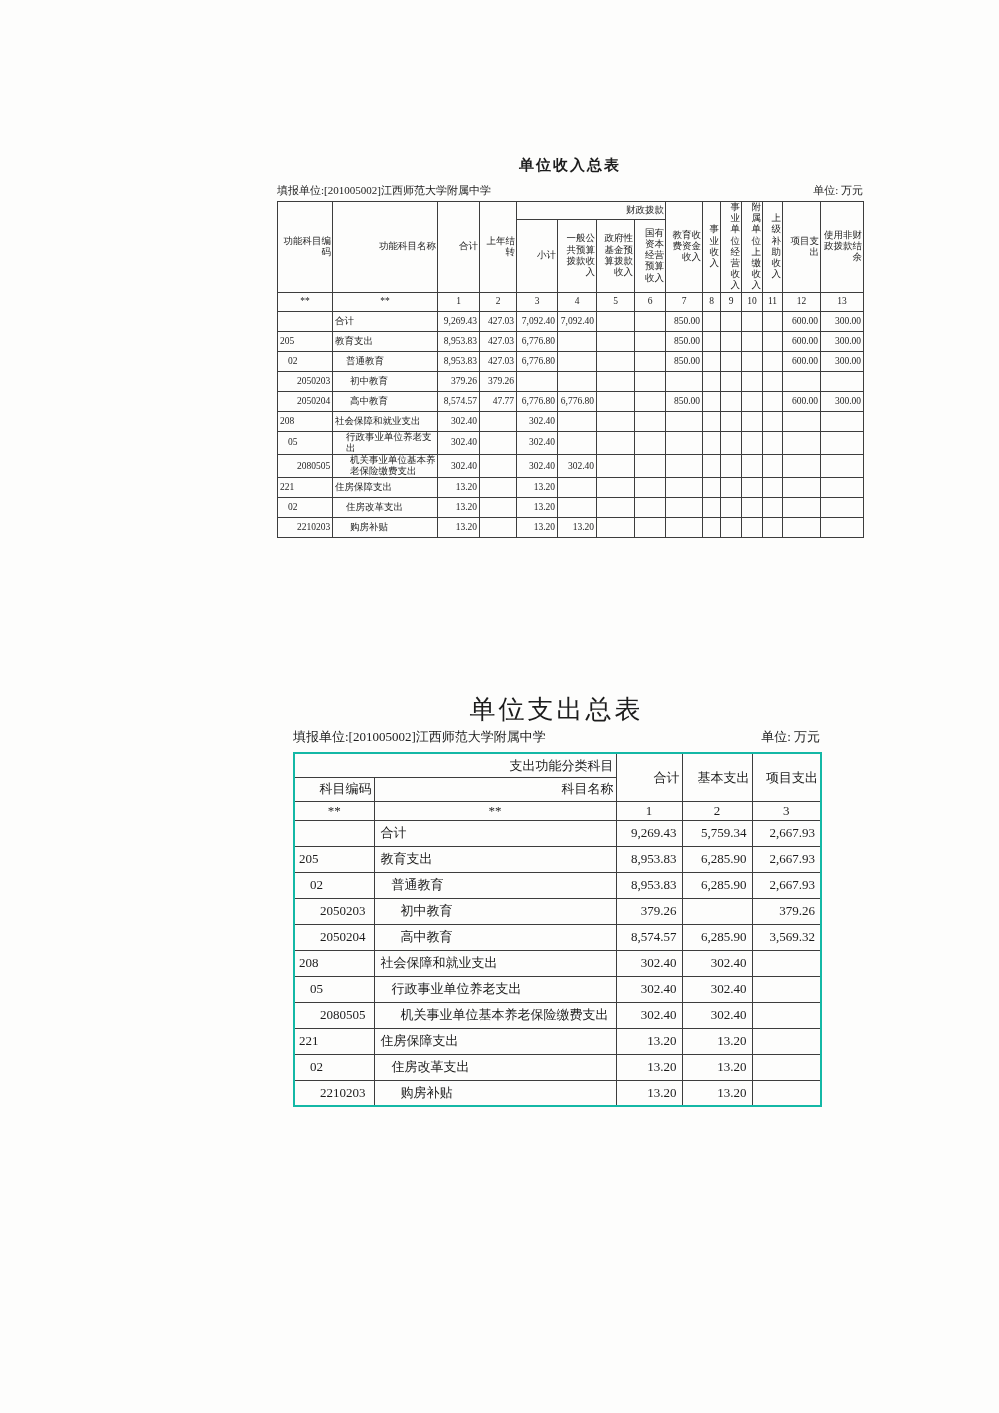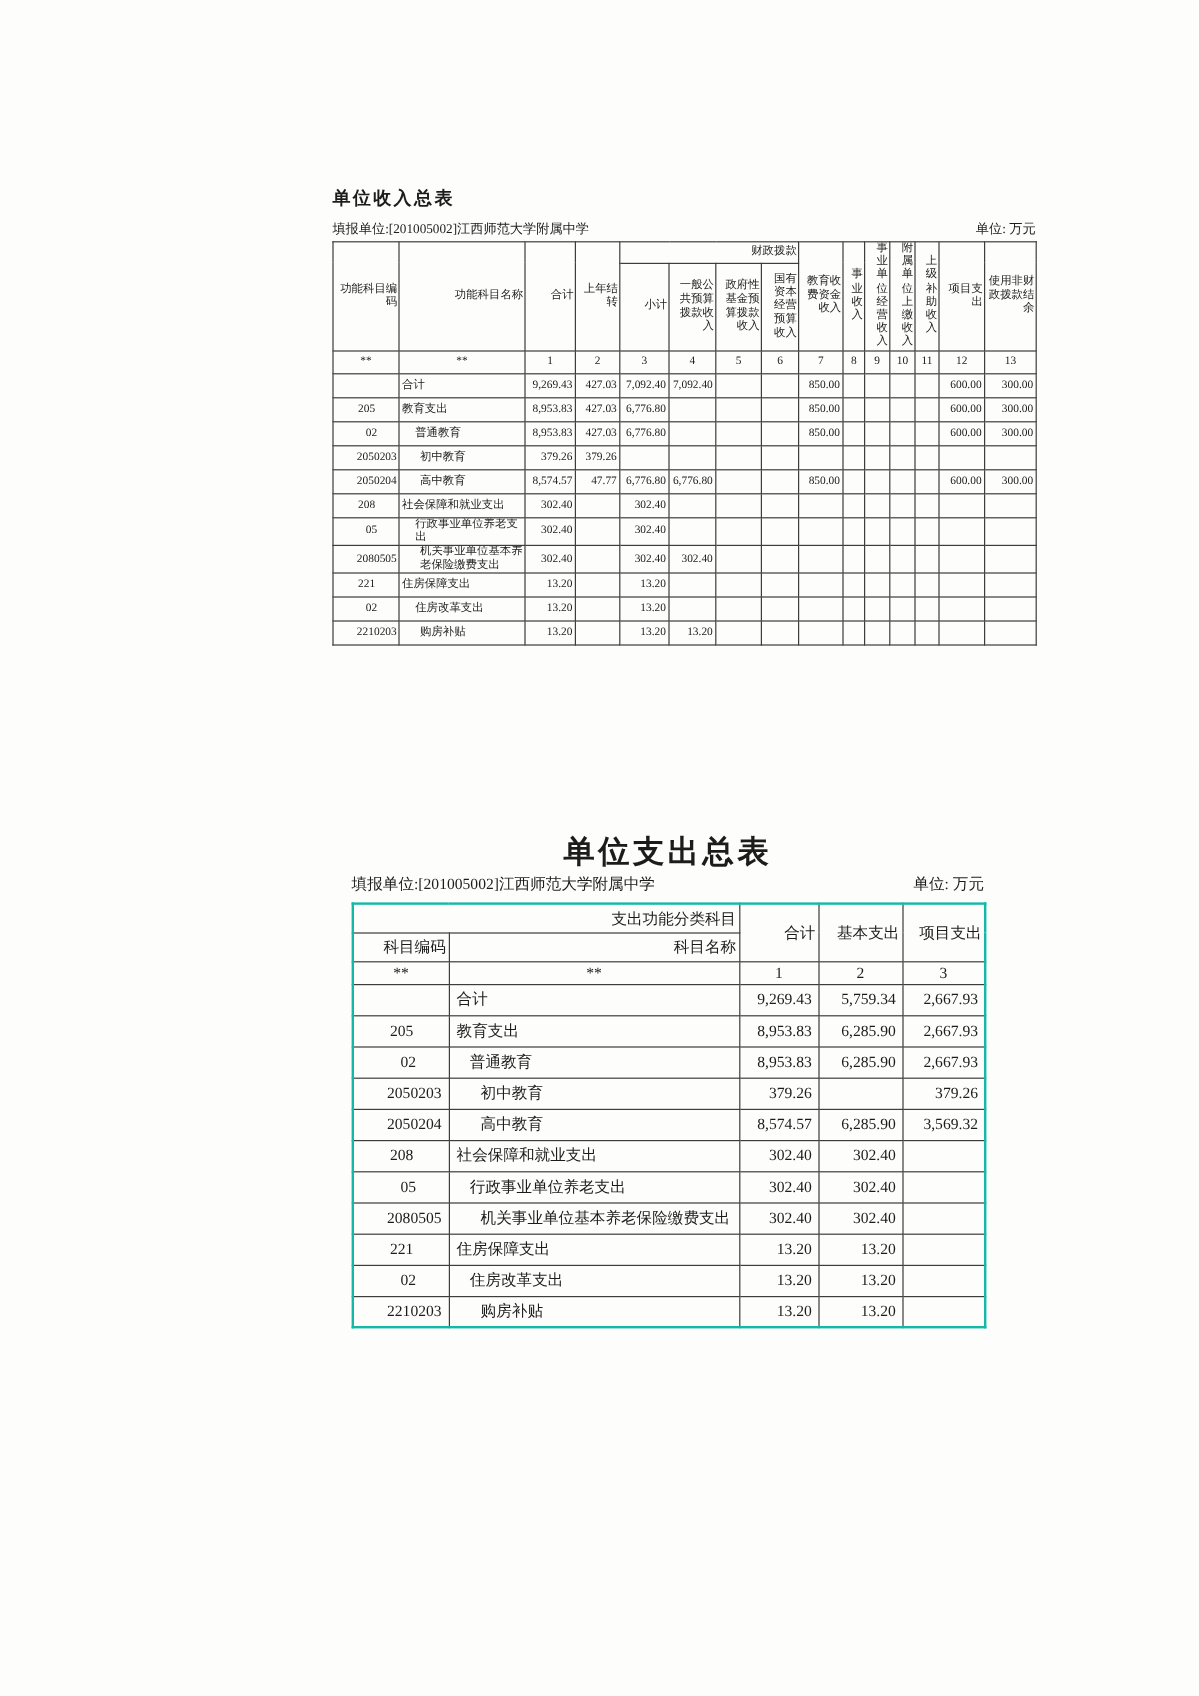--- a/index.html
+++ b/index.html
@@ -17,28 +17,28 @@
   
   table { border-collapse:collapse; table-layout:fixed; }
   th, td {
     border:1px solid #3d3d3d;
     overflow:hidden;
     word-break:break-all;
     line-height:1.18;
   }
   th { font-weight:normal; text-align:right; vertical-align:middle; }
   td.num  { text-align:right; vertical-align:middle; }
-  td.code { text-align:center;  vertical-align:middle; }
+  td.code { text-align:left;  vertical-align:middle; }
   td.name { text-align:left;  vertical-align:middle; }
   td.ncell{ text-align:center; vertical-align:middle; }
 
   
   .income-title {
     position:absolute; top:156px; left:277px; width:586px;
-    font-size:15px; font-weight:bold; letter-spacing:2px;
+    text-align:center; font-size:15px; font-weight:bold; letter-spacing:2px;
   }
   .income-meta {
     position:absolute; top:183px; left:277px; width:586px;
     display:flex; justify-content:space-between; font-size:11px;
   }
   .t1 {
     position:absolute; top:201px; left:277px; width:586px;
     font-size:9.5px; border:1.5px solid #2e2e2e;
   }
   .t1 th { padding:0 1px; }
@@ -51,21 +51,21 @@
   .t1 td.code.ind0 { padding-left:2px; }
   .t1 td.code.ind1 { padding-left:10px; }
   .t1 td.code.ind2 { padding-left:19px; }
   .t1 td.name.nind0 { padding-left:2px; }
   .t1 td.name.nind1 { padding-left:13px; }
   .t1 td.name.nind2 { padding-left:17px; }
 
   
   .expense-title {
     position:absolute; top:692px; left:293px; width:527px;
-    text-align:center; font-size:26px; font-weight:bold; letter-spacing:3px;
+    text-align:center; font-size:26px; font-weight:normal; letter-spacing:3px;
   }
   .expense-meta {
     position:absolute; top:728px; left:293px; width:527px;
     display:flex; justify-content:space-between; font-size:13px;
   }
   .t2 {
     position:absolute; top:752px; left:293px; width:527px;
     font-size:13px; border:2px solid #14b8a6;
   }
   .t2 th { padding:0 2px; height:24px; }

